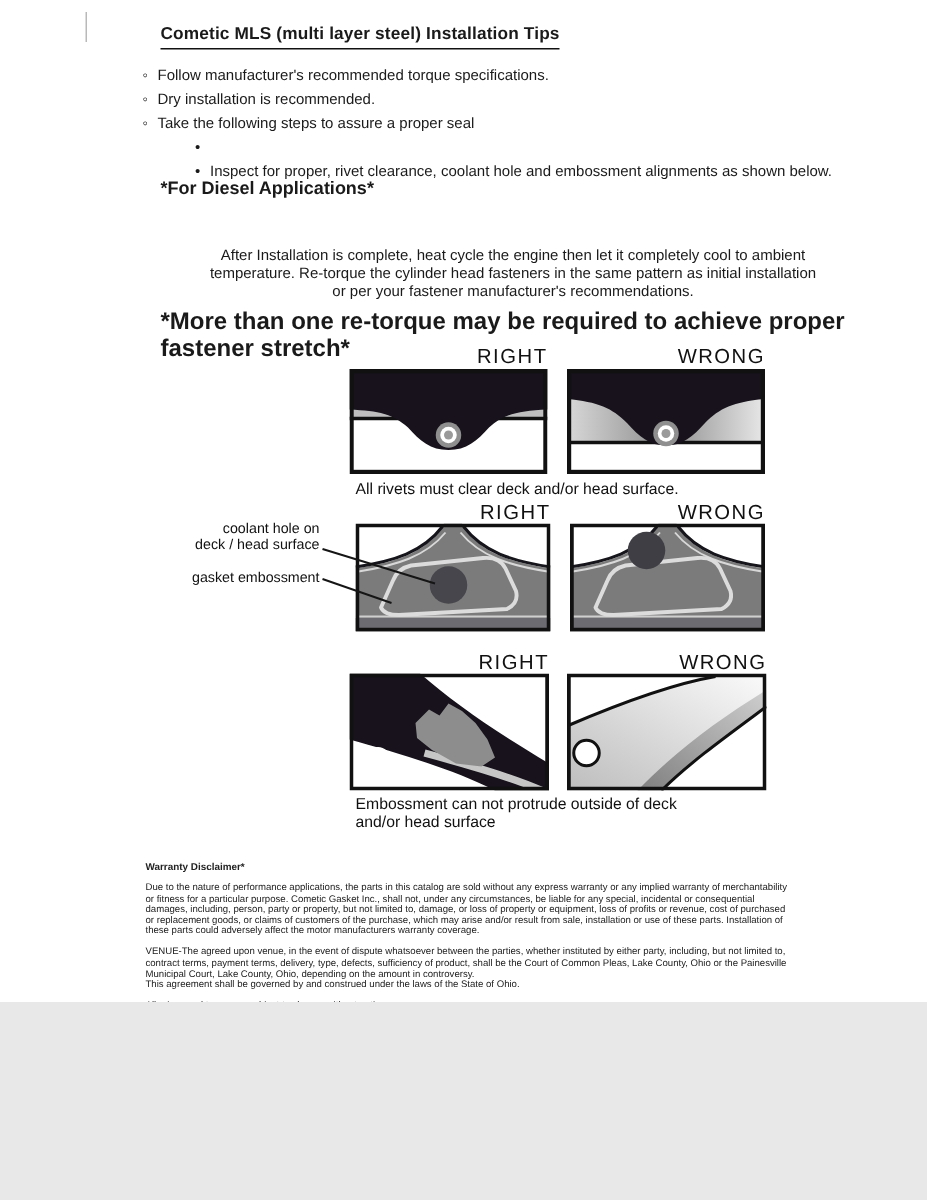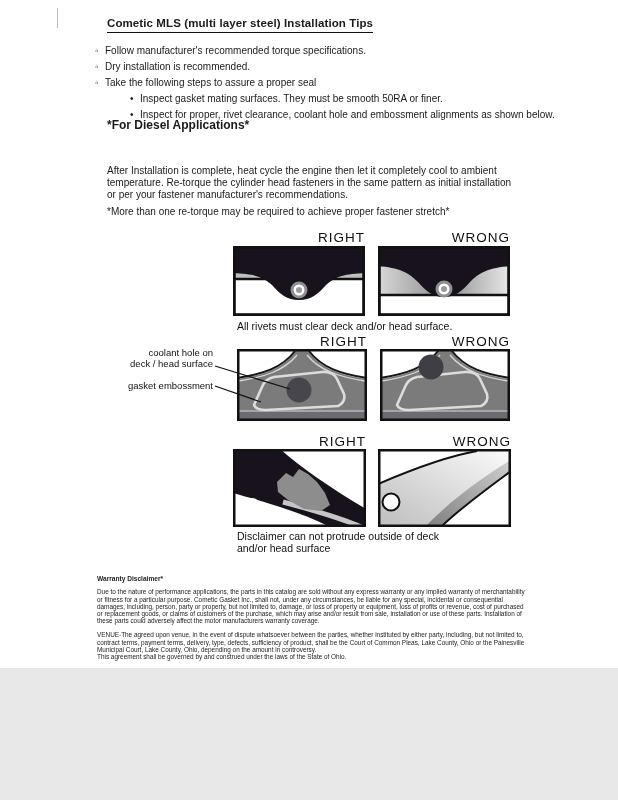--- a/index.html
+++ b/index.html
@@ -9,22 +9,22 @@
   .scan-mark{left:57px;top:8px;width:1px;height:20px;background:#b9b9b9;}
   .title{left:107px;top:17px;font-size:11.5px;font-weight:bold;letter-spacing:.1px;
          border-bottom:1.6px solid #111;padding-bottom:2.5px;}
   .bullets{left:95px;top:43px;font-size:10px;line-height:16px;}
   .b-item{display:flex;}
   .b-marker{width:10px;flex:0 0 auto;}
   .sub{margin-left:35px;}
   .d-head{left:107px;top:118px;font-size:12px;font-weight:bold;}
   .para{font-size:10px;line-height:11.8px;white-space:pre-line;}
   .p1{left:107px;top:136px;width:470px;}
-  .p2{left:107px;top:165px;width:470px;}
-  .note{left:107px;top:206px;font-size:10px;}
+  .p2{left:107px;top:165px;width:470px;text-align:center;}
+  .note{left:107px;top:206px;font-size:16px;font-weight:bold;}
   .fig-head{font-size:13.5px;letter-spacing:1px;text-align:right;color:#111;}
   .h-r1a{left:233px;top:230px;width:132px;}  .h-r1b{left:378px;top:230px;width:132px;}
   .p-r1a{left:233px;top:246px;width:132px;height:70px;}
   .p-r1b{left:378px;top:246px;width:132px;height:70px;}
   .cap{font-size:10.5px;color:#111;white-space:pre-line;}
   .c-r1{left:237px;top:320px;}
   .h-r2a{left:237px;top:334px;width:130px;}  .h-r2b{left:380px;top:334px;width:130px;}
   .p-r2a{left:237px;top:349px;width:130px;height:72px;}
   .p-r2b{left:380px;top:349px;width:130px;height:72px;}
   .c-r2{left:241px;top:424px;}
@@ -59,21 +59,20 @@
     <div class="b-item">
       <span class="b-marker">◦</span>
       <span>Dry installation is recommended.</span>
     </div>
     <div class="b-item">
       <span class="b-marker">◦</span>
       <span>Take the following steps to assure a proper seal</span>
     </div>
     <div class="b-item sub">
       <span class="b-marker">•</span>
-      <span>Inspect gasket mating surfaces.  They must be smooth 50RA or finer.</span>
     </div>
     <div class="b-item sub">
       <span class="b-marker">•</span>
       <span>Inspect for proper, rivet clearance, coolant hole and embossment alignments as shown below.</span>
     </div>
   </div>
 
   <div class="abs d-head">*For Diesel Applications*</div>
   <div class="abs para p2">After Installation is complete, heat cycle the engine then let it completely cool to ambient
 temperature. Re-torque the cylinder head fasteners in the same pattern as initial installation
@@ -194,21 +193,21 @@
       <rect x="0" y="0" width="133" height="78" fill="#ffffff"></rect>
       <path d="M0,35 C35,20 70,7 99,2 L133,2 L133,22 C106,42 81,60 63,78 L0,78 Z" fill="url(#g3)"></path>
       <path d="M63,78 C81,60 106,42 133,22 L133,11 C102,30 72,52 47,78 Z" fill="url(#g4)"></path>
       <path d="M0,35 C35,20 70,7 99,2" stroke="#111111" stroke-width="2" fill="none"></path>
       <path d="M63,78 C81,60 106,42 133,22" stroke="#111111" stroke-width="2" fill="none"></path>
       <circle cx="13" cy="53" r="8.5" fill="#ffffff" stroke="#111111" stroke-width="2"></circle>
       <rect x="1.25" y="1.25" width="130.5" height="75.5" fill="none" stroke="#111111" stroke-width="2.5"></rect>
     </svg>
   </div>
 
-  <div class="abs cap c-r3">Disclaimer can not protrude outside of deck
+  <div class="abs cap c-r3">Embossment can not protrude outside of deck
 and/or head surface</div>
 
   <div class="abs legal">
     <div class="lh">Warranty Disclaimer*</div>
     <p>Due to the nature of performance applications, the parts in this catalog are sold without any express warranty or any implied warranty of merchantability or fitness for a particular purpose. Cometic Gasket Inc., shall not, under any circumstances, be liable for any special, incidental or consequential damages, including, person, party or property, but not limited to, damage, or loss of property or equipment, loss of profits or revenue, cost of purchased or replacement goods, or claims of customers of the purchase, which may arise and/or result from sale, installation or use of these parts. Installation of these parts could adversely affect the motor manufacturers warranty coverage.</p>
     <p>VENUE-The agreed upon venue, in the event of dispute whatsoever between the parties, whether instituted by either party, including, but not limited to, contract terms, payment terms, delivery, type, defects, sufficiency of product, shall be the Court of Common Pleas, Lake County, Ohio or the Painesville Municipal Court, Lake County, Ohio, depending on the amount in controversy.
 This agreement shall be governed by and construed under the laws of the State of Ohio.</p>
     <p>All prices and terms are subject to change without notice.</p>
     <p>Terms COD- Secured with a completed dealer/jobber application on File, COD-Company check with a current credit card number on file. Open accounts may be established by well rated firms. A credit application is available upon request. Open accounts are due payable Net 30 days from date of invoice. No statement will be sent. If an account becomes 60 or more days past due, it is subject to being placed on credit hold. No orders will be shipped or new orders accepted until past due balance is paid. If an account becomes 90 or more days past due, it is subject to being placed for collections. All costs of collection are the responsibility of the customer, including attorney fees, court costs, and other expenses of litigation.</p>
     <p>Returns- Authorized (RGA) must be obtained in advance on all returns. A packing slip or invoice number must accompany the merchandise. No returns after 30 days from invoice date. All returns are subject to a 25% restocking charge. All custom designed and custom manufactured gaskets are non-returnable.</p>

